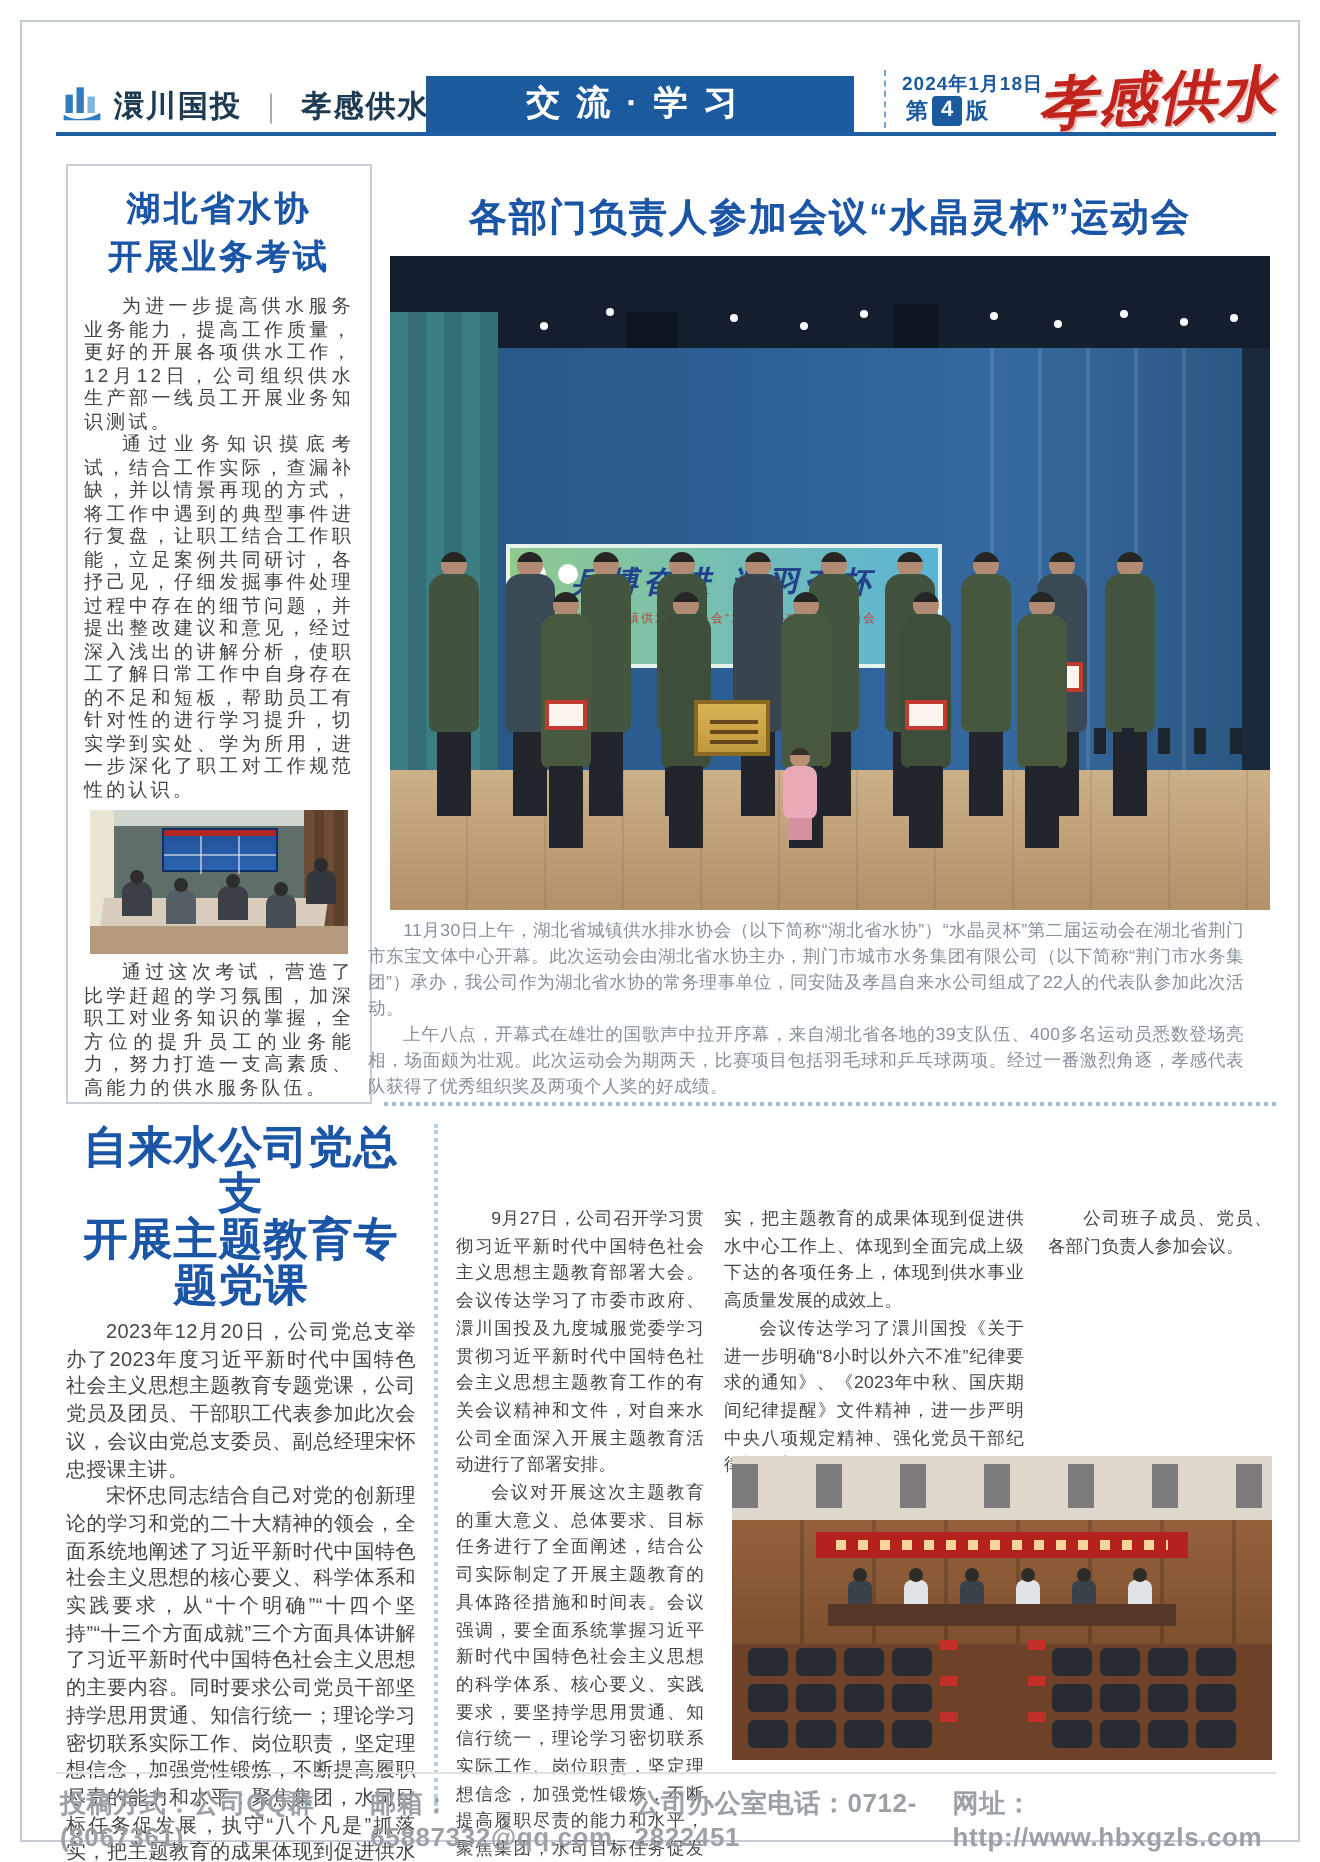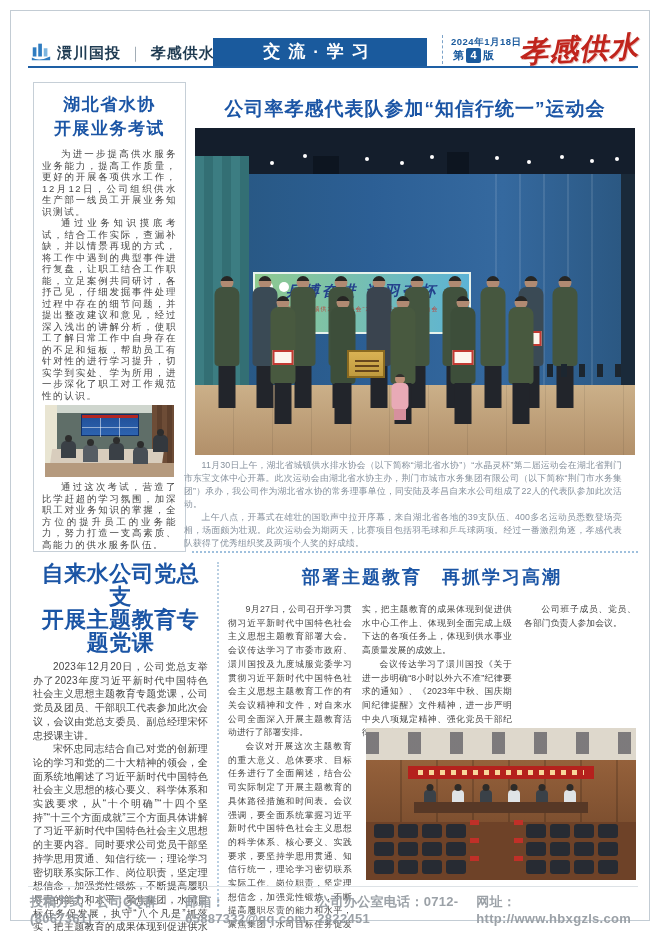--- a/index.html
+++ b/index.html
@@ -206,21 +206,21 @@
             <div style="position: absolute; left: 4px; top: -6px; width: 7px; height: 7px; border-radius: 50%; background: rgb(45, 45, 45);"></div>
           </div>
           <div style="position: absolute; left: 108px; top: 30px; width: 15px; height: 17px; border-radius: 5px 5px 0px 0px; background: rgb(51, 56, 62);">
             <div style="position: absolute; left: 4px; top: -6px; width: 7px; height: 7px; border-radius: 50%; background: rgb(45, 45, 45);"></div>
           </div>
         </div>
       <p>通过这次考试，营造了比学赶超的学习氛围，加深职工对业务知识的掌握，全方位的提升员工的业务能力，努力打造一支高素质、高能力的供水服务队伍。</p>
     </div>
   </div>
 
-  <div class="blue-title sports-headline">公司率孝感代表队参加“知信行统一”运动会</div>
+  <div class="blue-title sports-headline">各部门负责人参加会议“水晶灵杯”运动会</div>
   <div class="photo2">
     <div class="p2-ceiling"></div>
     <div class="p2-lights"></div>
     <div class="p2-speaker1"></div>
     <div class="p2-speaker2"></div>
     <div class="p2-wall"></div>
     <div class="p2-wall-panels"></div>
     <div class="p2-wall-edge"></div>
     <div class="p2-curtain"></div>
     <div class="p2-backdrop">
@@ -333,21 +333,20 @@
     <div class="blue-title party-title">
       <div>自来水公司党总支</div>
       <div>开展主题教育专题党课</div>
     </div>
     <div class="bodytext party-body">
       <p>2023年12月20日，公司党总支举办了2023年度习近平新时代中国特色社会主义思想主题教育专题党课，公司党员及团员、干部职工代表参加此次会议，会议由党总支委员、副总经理宋怀忠授课主讲。</p>
       <p>宋怀忠同志结合自己对党的创新理论的学习和党的二十大精神的领会，全面系统地阐述了习近平新时代中国特色社会主义思想的核心要义、科学体系和实践要求，从“十个明确”“十四个坚持”“十三个方面成就”三个方面具体讲解了习近平新时代中国特色社会主义思想的主要内容。同时要求公司党员干部坚持学思用贯通、知信行统一；理论学习密切联系实际工作、岗位职责，坚定理想信念，加强党性锻炼，不断提高履职尽责的能力和水平；聚焦集团，水司目标任务促发展，执守“八个凡是”抓落实，把主题教育的成果体现到促进供水中心工作上，体现到全面完成上级下达的各项任务上，体现到供水事业高质量发展的成效上。</p>
     </div>
   </div>
 
-  <div class="blue-title deploy-title">部署主题教育　再抓学习高潮</div>
   <div class="bodytext dcol dcolA">
     <p>9月27日，公司召开学习贯彻习近平新时代中国特色社会主义思想主题教育部署大会。会议传达学习了市委市政府、澴川国投及九度城服党委学习贯彻习近平新时代中国特色社会主义思想主题教育工作的有关会议精神和文件，对自来水公司全面深入开展主题教育活动进行了部署安排。</p>
     <p>会议对开展这次主题教育的重大意义、总体要求、目标任务进行了全面阐述，结合公司实际制定了开展主题教育的具体路径措施和时间表。会议强调，要全面系统掌握习近平新时代中国特色社会主义思想的科学体系、核心要义、实践要求，要坚持学思用贯通、知信行统一，理论学习密切联系实际工作、岗位职责，坚定理想信念，加强党性锻炼，不断提高履职尽责的能力和水平，聚焦集团，水司目标任务促发展，执守“八个凡是”抓落</p>
   </div>
   <div class="bodytext dcol dcolB">
     <p class="noindent">实，把主题教育的成果体现到促进供水中心工作上、体现到全面完成上级下达的各项任务上，体现到供水事业高质量发展的成效上。</p>
     <p>会议传达学习了澴川国投《关于进一步明确“8小时以外六不准”纪律要求的通知》、《2023年中秋、国庆期间纪律提醒》文件精神，进一步严明中央八项规定精神、强化党员干部纪律规矩意识，</p>
   </div>
   <div class="bodytext dcol dcolC">
     <p>公司班子成员、党员、各部门负责人参加会议。</p>

